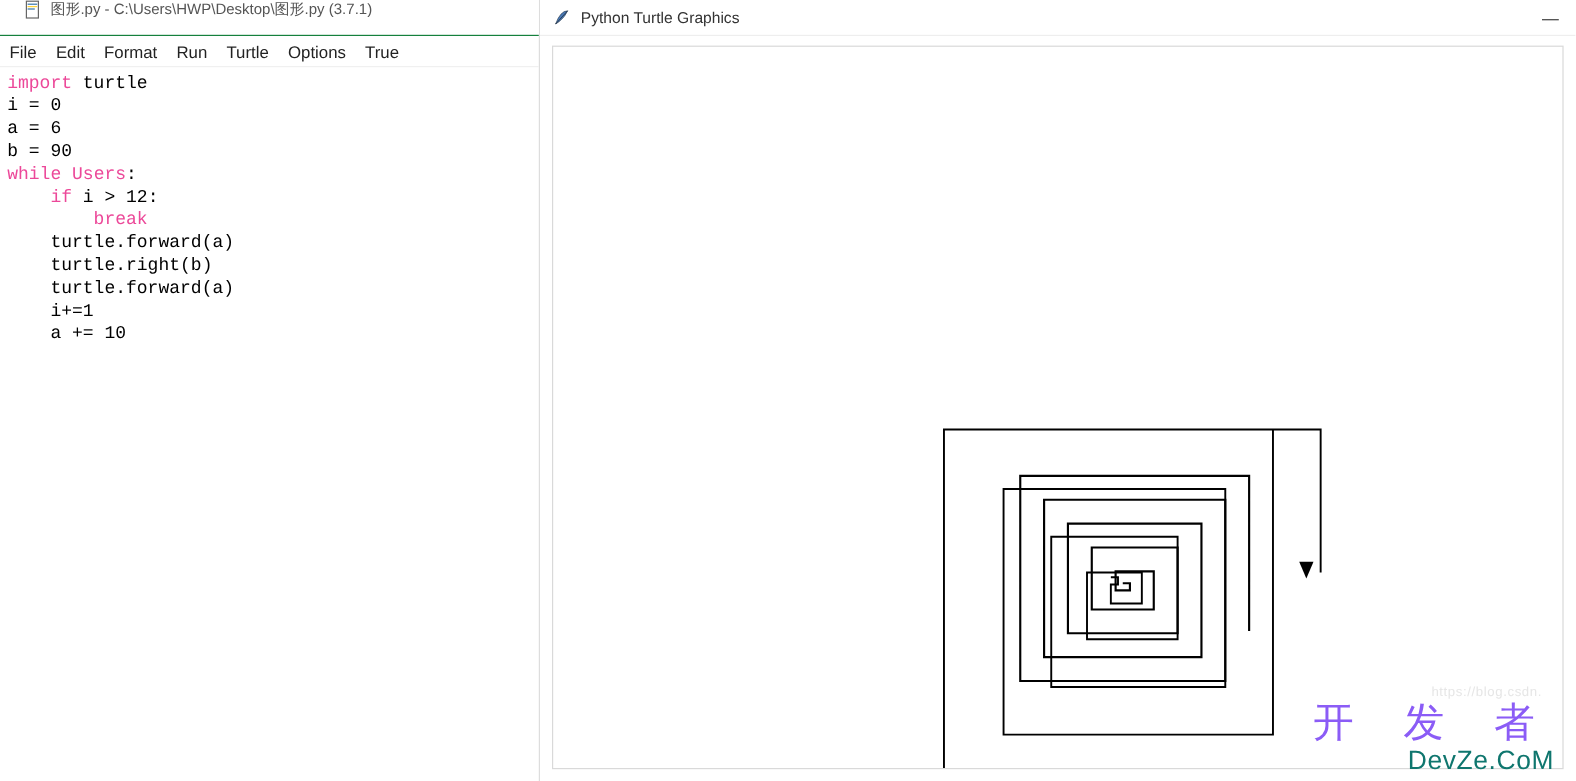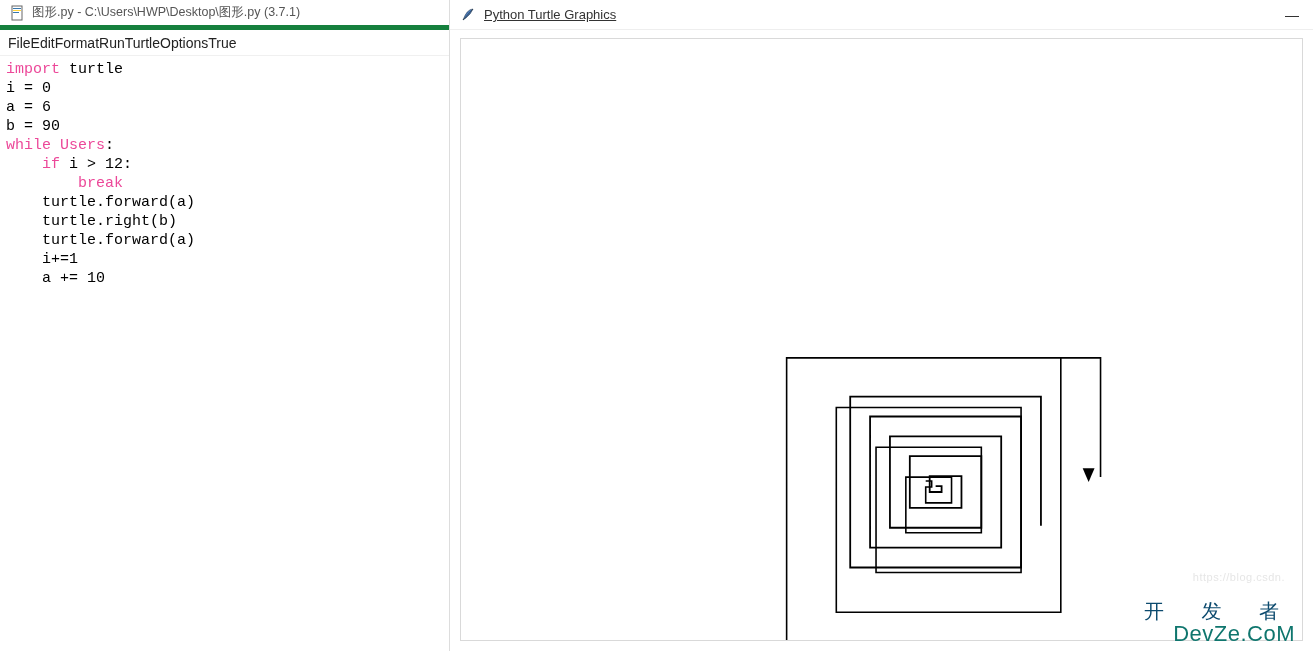--- a/index.html
+++ b/index.html
@@ -15,37 +15,38 @@
       width: 450px;
       height: 651px;
       display: flex;
       flex-direction: column;
       border-right: 1px solid #ddd;
       background: #fff;
     }
     .idle-titlebar {
       height: 30px;
       background: #fff;
-      border-bottom: 5px solid #15803d;
-      display: flex;
-      align-items: center;
-      padding: 0 10px;
+      border-bottom: 1px solid #15803d;
+      display: flex;
+      align-items: flex-start;
+      padding: 0 20px;
       font-size: 12.5px;
       color: #555;
       gap: 6px;
     }
     .idle-titlebar .doc-icon {
       width: 16px; height: 16px;
       flex-shrink: 0;
     }
     .menubar {
       height: 26px;
       display: flex;
       align-items: center;
       padding: 0 8px;
+      gap: 16px;
       font-size: 14px;
       color: #222;
       border-bottom: 1px solid #f0f0f0;
     }
     .menubar span { cursor: default; }
     .code-area {
       flex: 1;
       padding: 4px 6px;
       font-family: "Courier New", monospace;
       font-size: 15px;
@@ -67,21 +68,21 @@
       height: 30px;
       background: #fff;
       display: flex;
       align-items: center;
       padding: 0 10px;
       font-size: 13px;
       color: #333;
       justify-content: space-between;
       border-bottom: 1px solid #eee;
     }
-    .turtle-title-left { display: flex; align-items: center; gap: 8px; text-decoration: underline; }
+    .turtle-title-left { display: flex; align-items: center; gap: 8px; }
     .feather-icon { width: 16px; height: 16px; flex-shrink: 0; }
     .win-controls { display:flex; align-items:center; gap:22px; padding-right:4px; font-size:14px; color:#333;}
     .turtle-canvas-wrap {
       flex: 1;
       padding: 8px 10px 10px 10px;
       position: relative;
     }
     .turtle-canvas {
       width: 100%;
       height: 100%;
@@ -101,21 +102,21 @@
       text-align: right;
     }
     .watermark2 {
       position: absolute;
       right: 18px;
       bottom: 4px;
       text-align: right;
       pointer-events: none;
       font-family: "Microsoft YaHei", sans-serif;
     }
-    .watermark2 .wm-top { font-size: 20px; color:#0c4a6e; letter-spacing:16px; font-weight:400;}
+    .watermark2 .wm-top { font-size: 34px; color:#8b5cf6; letter-spacing:16px; font-weight:400;}
     .watermark2 .wm-bot { font-size: 22px; color:#0f766e; font-weight:500; letter-spacing:0.5px; margin-top:-4px;}
   </style>
 </head>
 <body>
 
 <div class="idle-window">
   <div class="idle-titlebar">
     <span class="doc-icon">
       <svg viewBox="0 0 16 16">
           <rect x="2" y="1" width="10" height="14" fill="#fff" stroke="#666"></rect>

